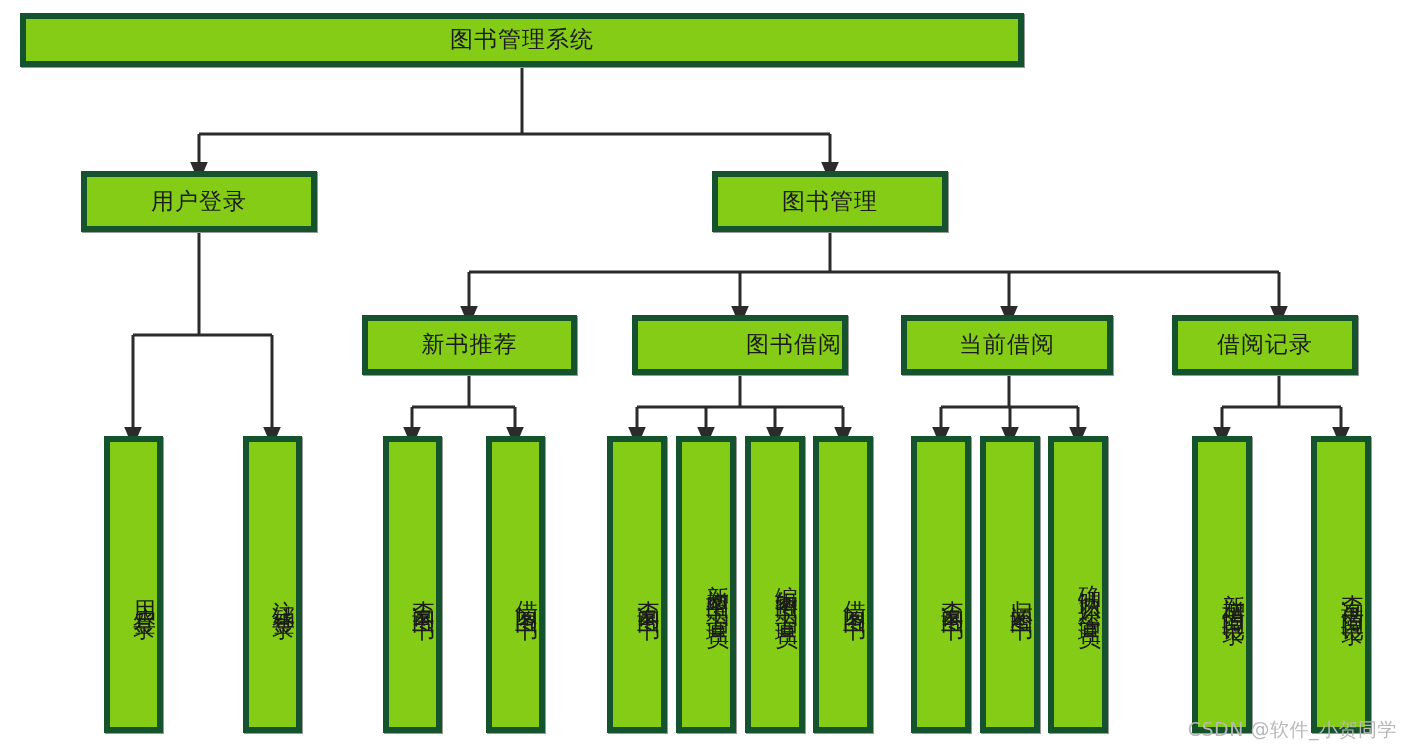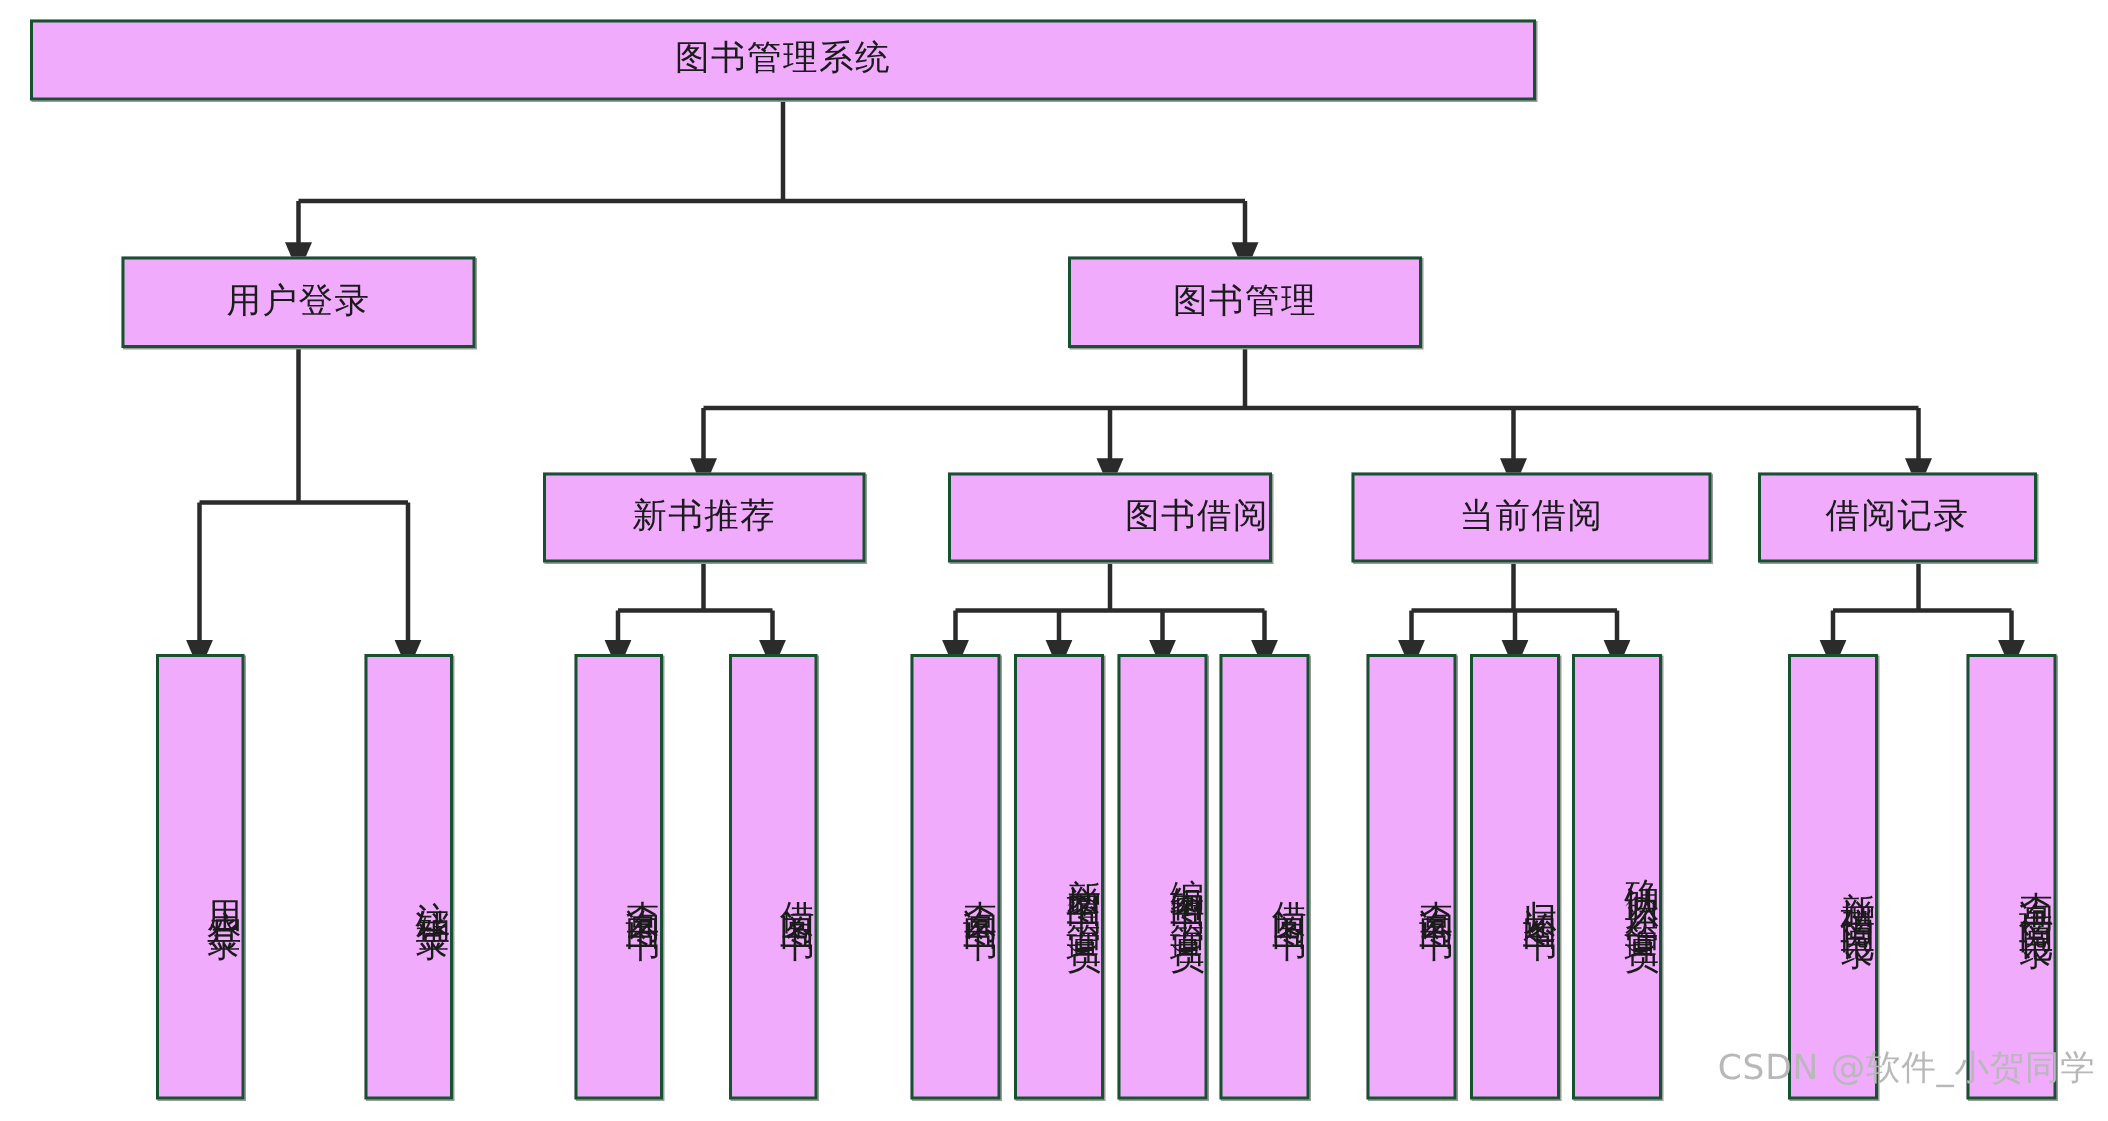--- a/index.html
+++ b/index.html
@@ -9,22 +9,22 @@
     font-family:"DejaVu Sans","Liberation Sans",sans-serif;
     overflow:hidden;
     position:relative;
   }
   #canvas{position:absolute;left:0;top:0;width:1405px;height:747px;}
   svg.edges{position:absolute;left:0;top:0;width:1405px;height:747px;pointer-events:none;}
 
   .node{
     position:absolute;
     box-sizing:border-box;
-    background:#f0abfc;
-    border:2px solid #14532d;
+    background:#84cc16;
+    border:6px solid #14532d;
     box-shadow:1px 1px 0 0 #9a9a9a;
     display:flex;
     align-items:center;
     justify-content:center;
     color:#1b1b1b;
   }
   .node.horiz{
     font-size:23px;
     letter-spacing:1px;
     line-height:1.1;
@@ -41,22 +41,22 @@
   }
   .node.vert .vtxt{
     writing-mode:vertical-rl;
     text-orientation:upright;
     white-space:nowrap;
   }
 
   .watermark{
     position:absolute;
     right:8px;
-    bottom:20px;
-    font-size:23px;
+    bottom:4px;
+    font-size:19px;
     color:#b8b8b8;
     letter-spacing:0.5px;
     white-space:nowrap;
     font-family:"DejaVu Sans","Liberation Sans",sans-serif;
   }
 </style>
 </head>
 <body>
 
 <div id="canvas">
@@ -122,21 +122,21 @@
   <div class="node horiz" style="left:712px;top:171px;width:236px;height:61px;">
     <span>图书管理</span>
   </div>
 
   <div class="node horiz" style="left:362px;top:315px;width:215px;height:60px;">
     <span>新书推荐</span>
   </div>
   <div class="node horiz" style="left:632px;top:315px;width:216px;height:60px;justify-content:flex-end;">
     <span>图书借阅</span>
   </div>
-  <div class="node horiz" style="left:901px;top:315px;width:240px;height:60px;text-align:right;">
+  <div class="node horiz" style="left:901px;top:315px;width:212px;height:60px;text-align:right;">
     <span>当前借阅</span>
   </div>
   <div class="node horiz" style="left:1172px;top:315px;width:186px;height:60px;">
     <span>借阅记录</span>
   </div>
 
   <div class="node vert" style="left:104px;top:436px;width:59px;height:297px;">
     <span class="vtxt">用户登录</span>
   </div>
   <div class="node vert" style="left:243px;top:436px;width:59px;height:297px;">

